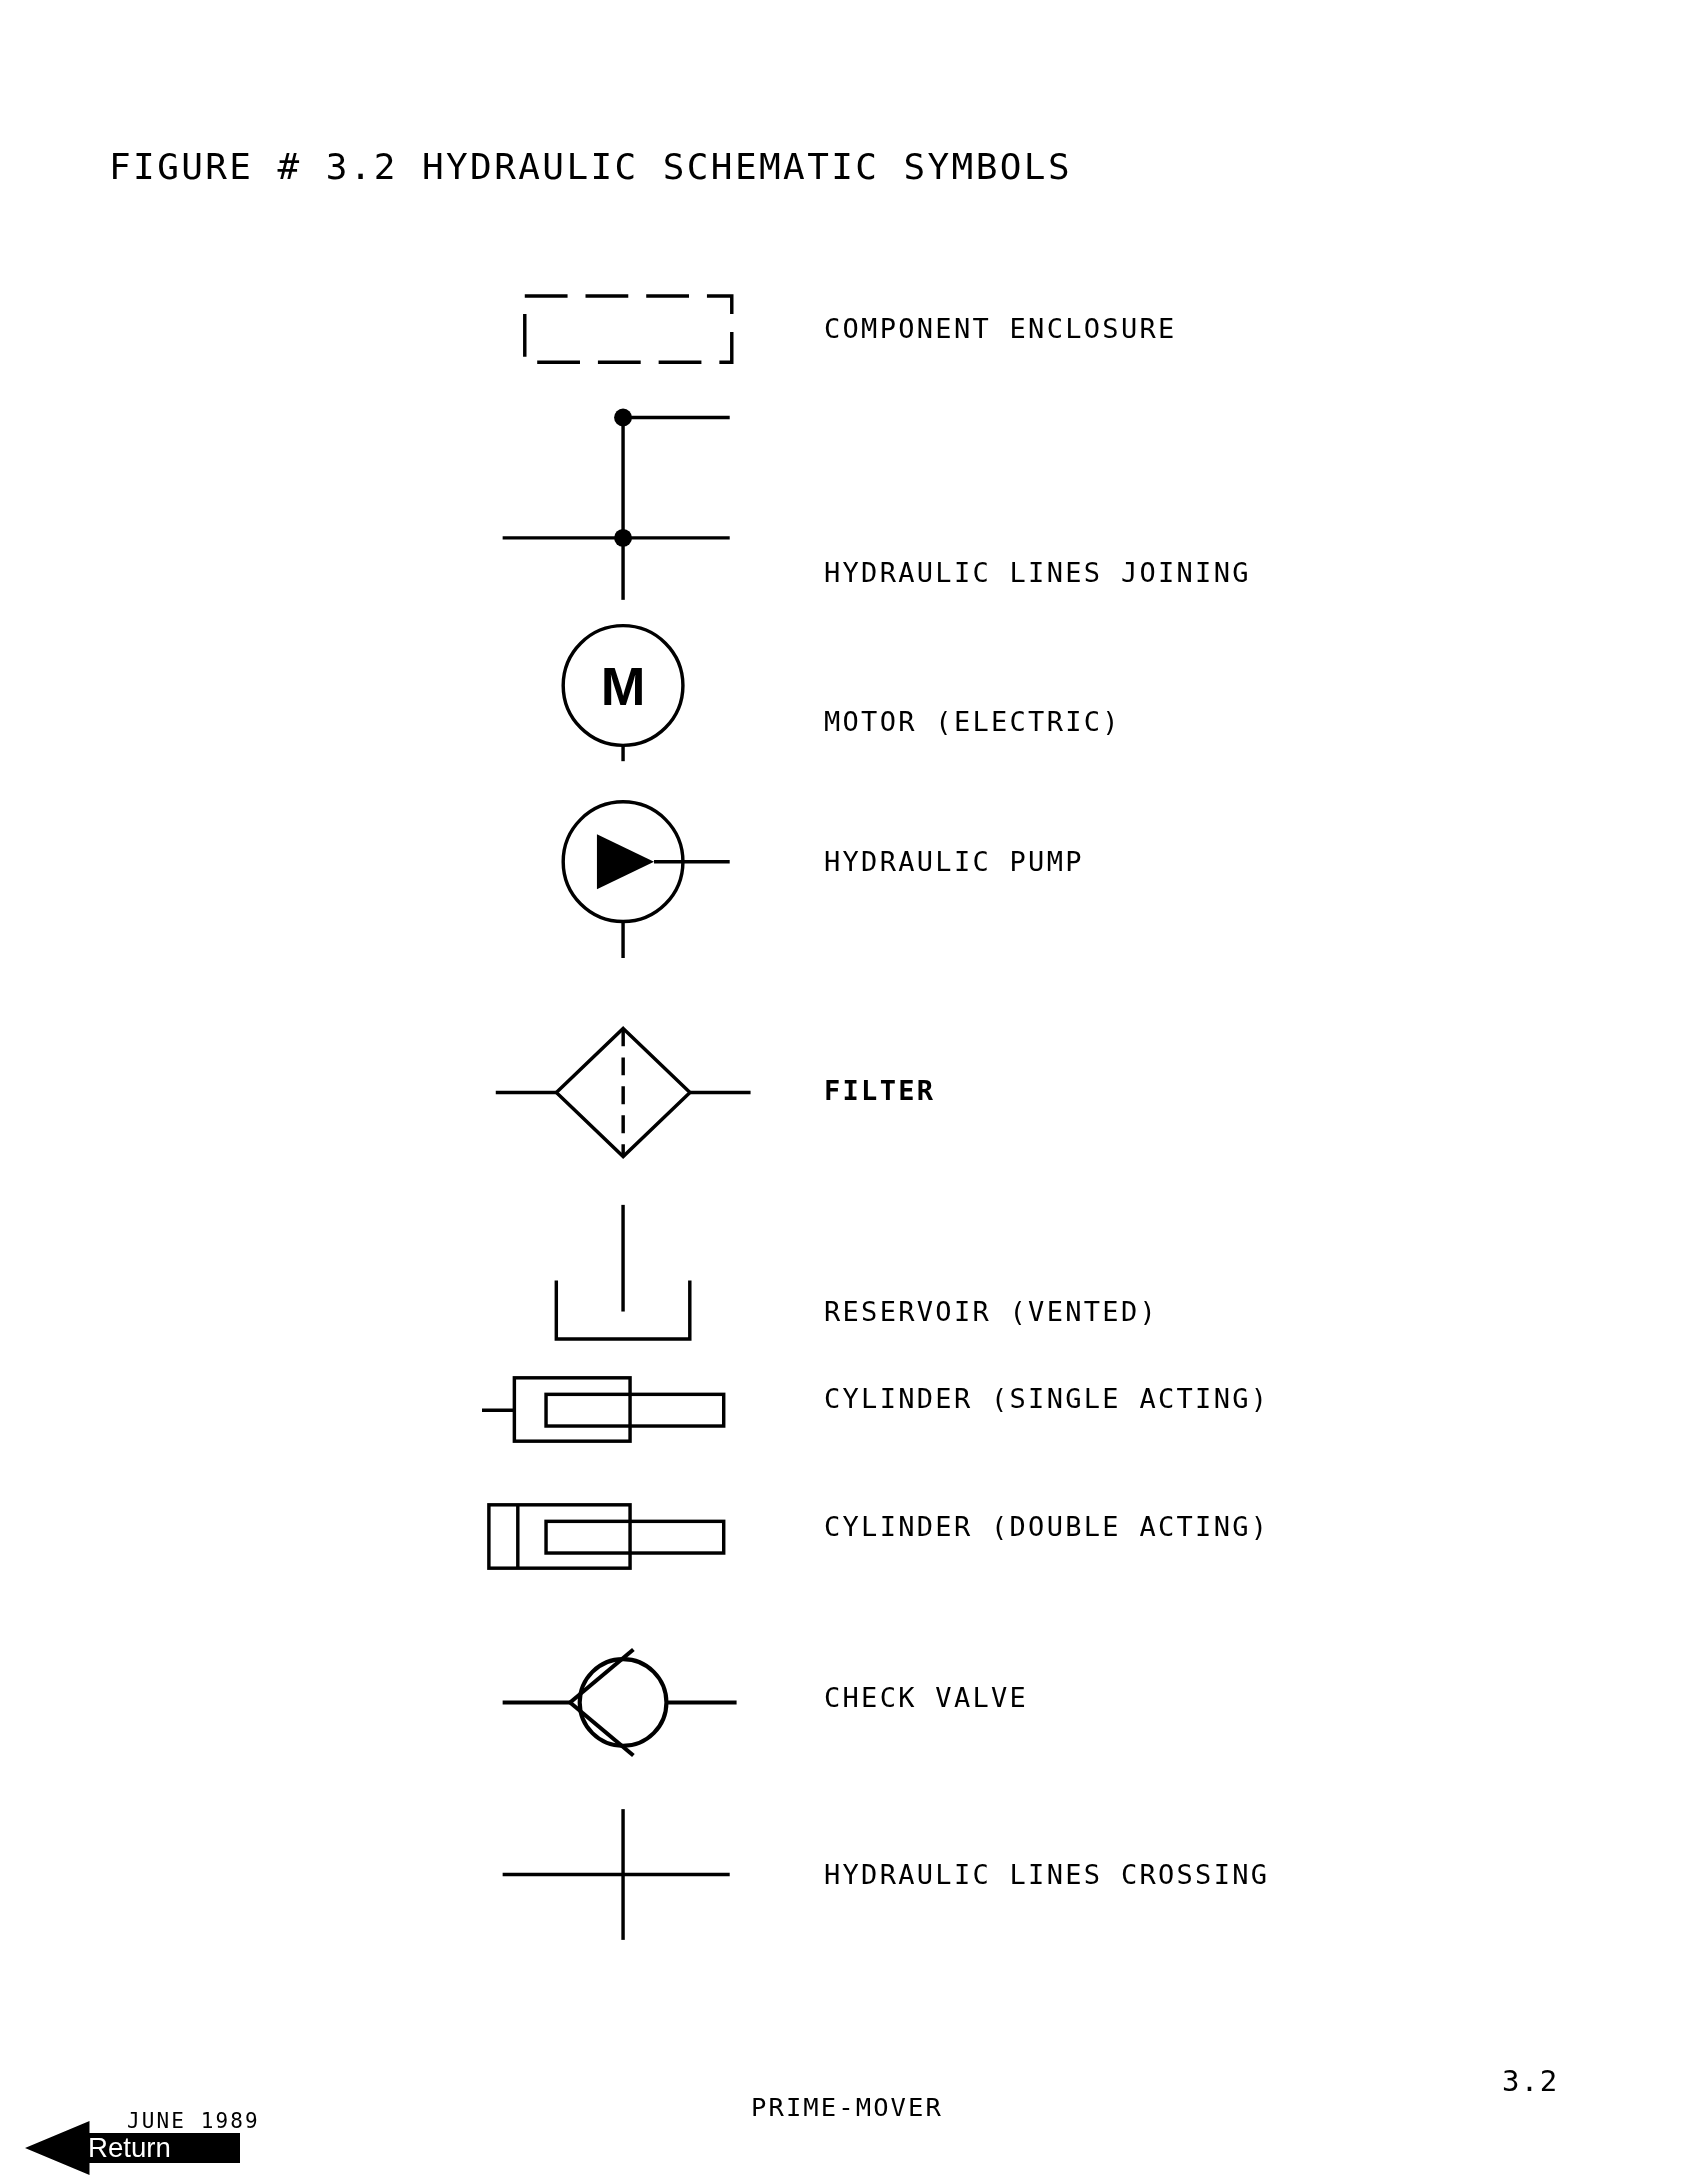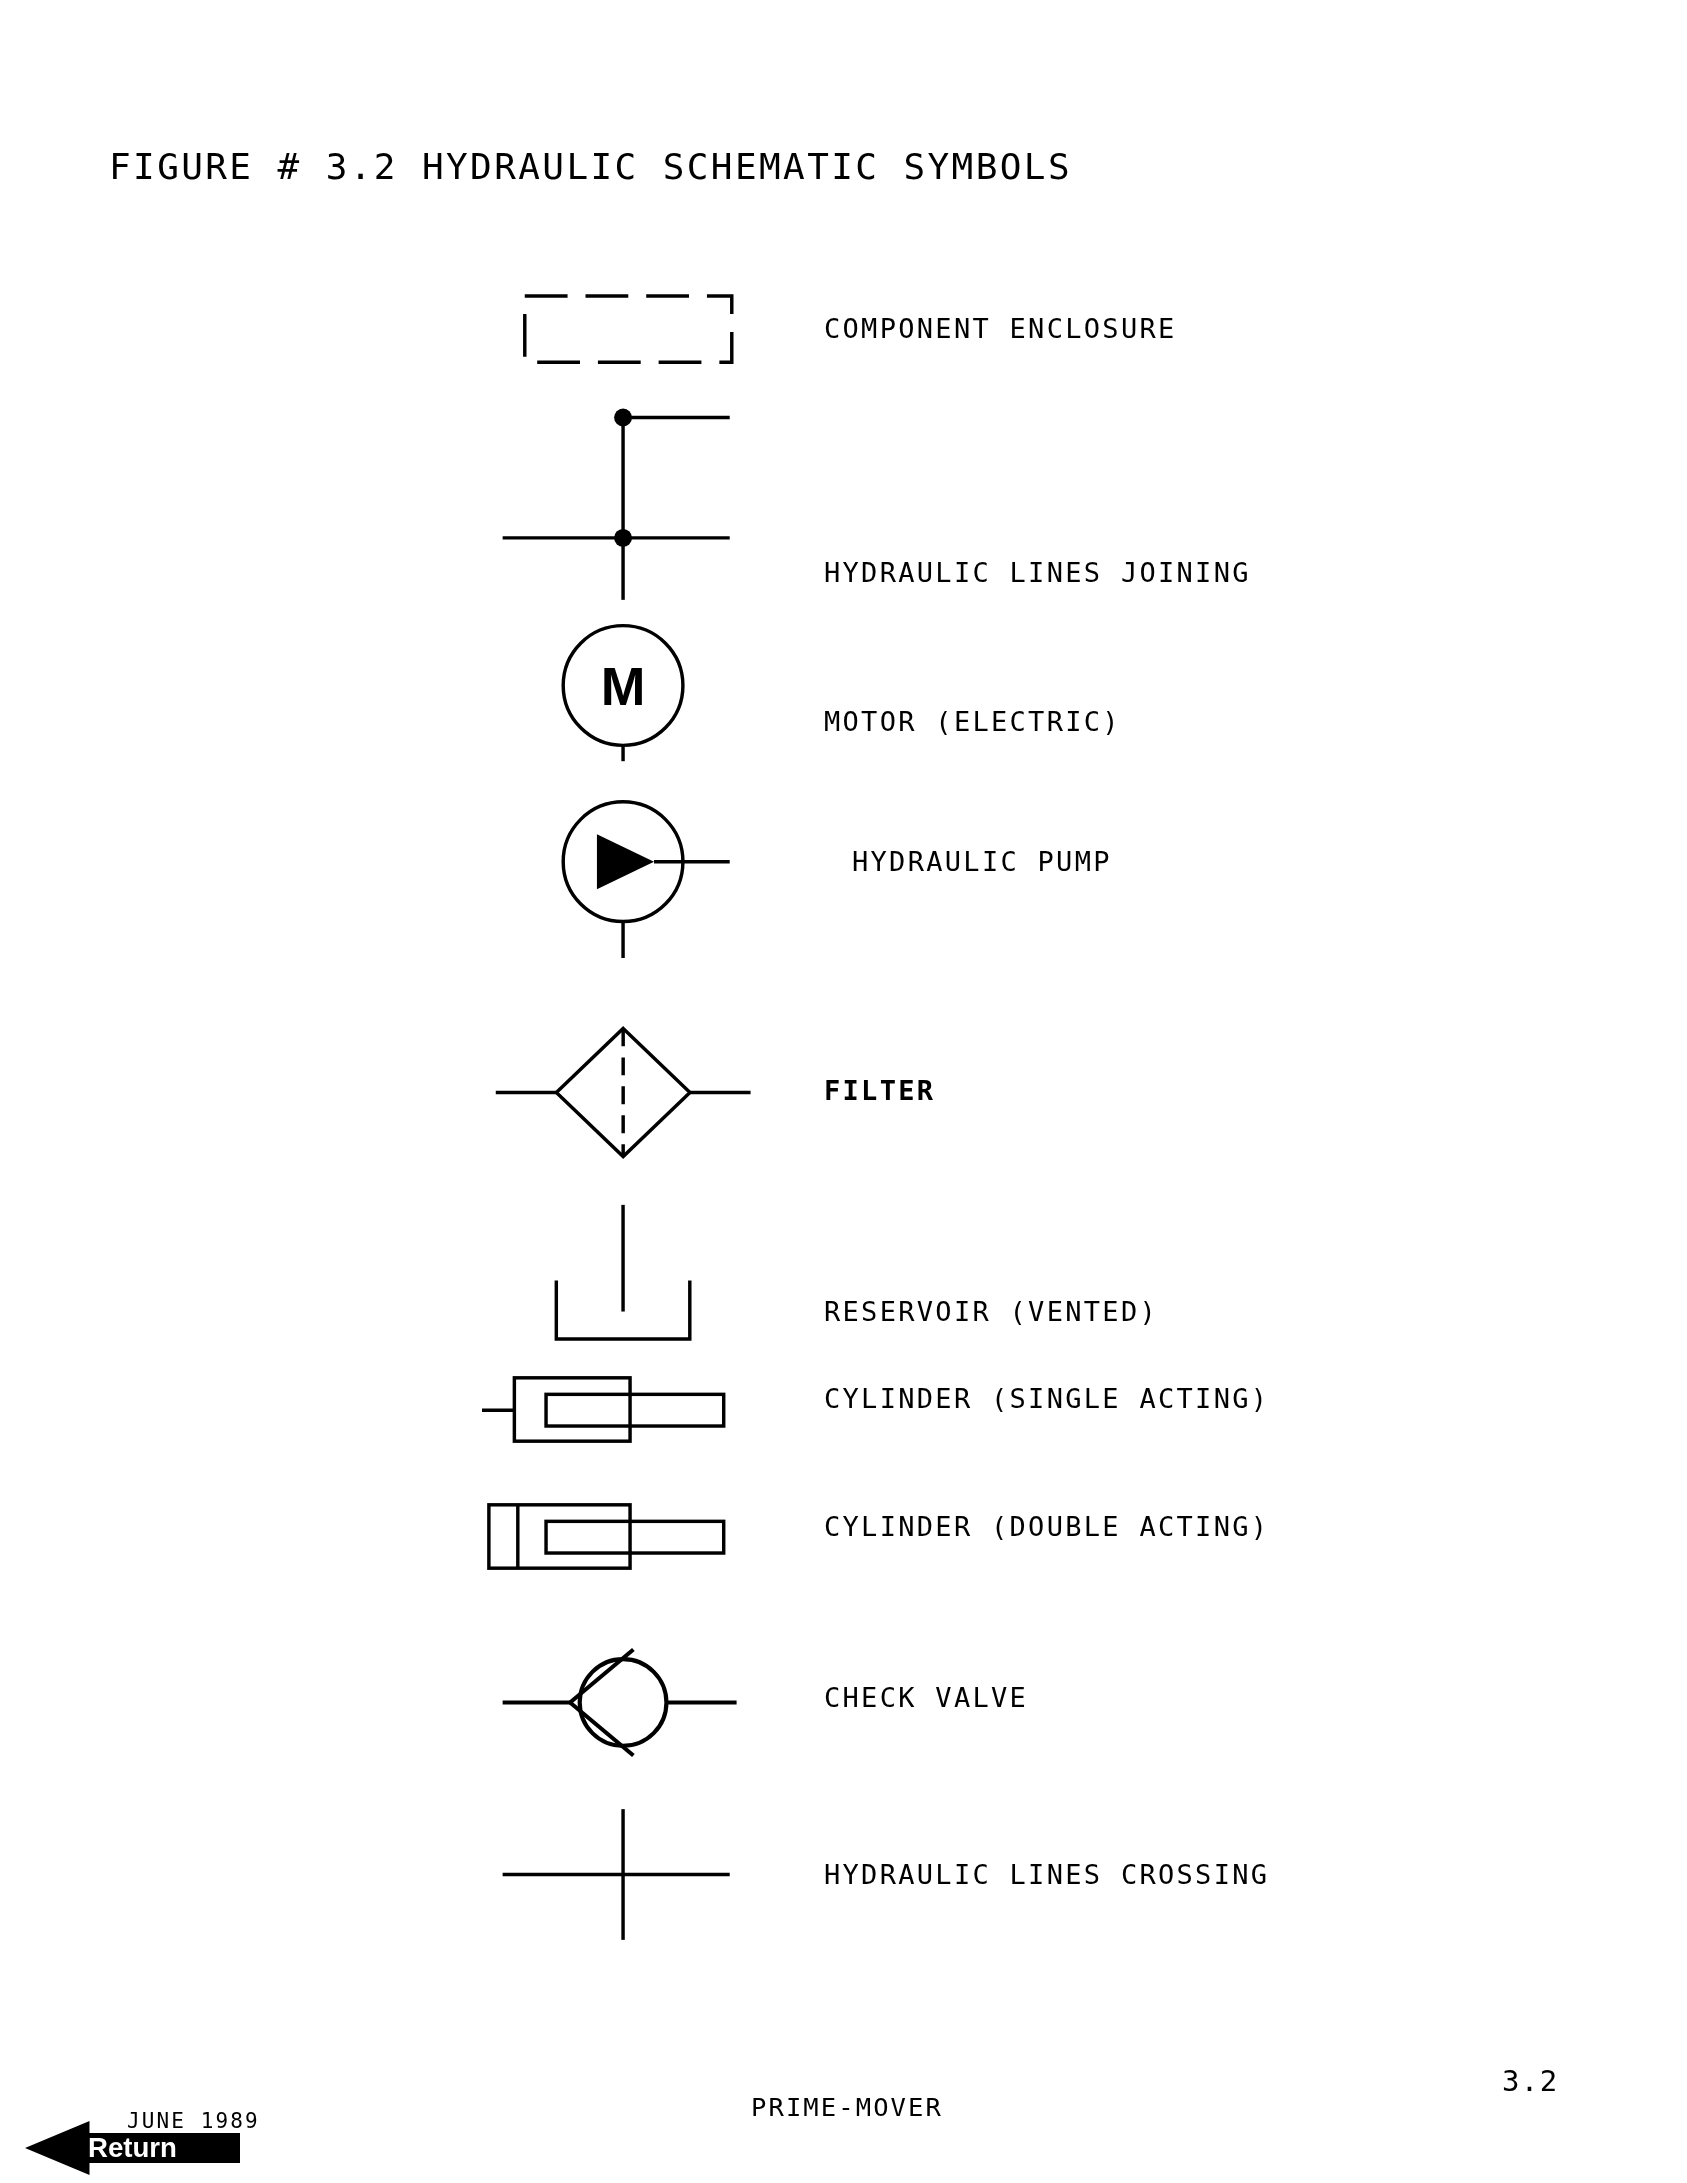--- a/index.html
+++ b/index.html
@@ -92,21 +92,21 @@
     background: #000000;
     clip-path: polygon(0% 50%, 30% 0%, 30% 22%, 100% 22%, 100% 78%, 30% 78%, 30% 100%);
   }
   #return-button .return-text {
     position: absolute;
     left: 63px;
     top: 50%;
     transform: translateY(-50%);
     color: #ffffff;
     font-family: "Liberation Sans", sans-serif;
-    font-weight: bold;
+    font-weight: normal;
     font-size: 27.6px;
     letter-spacing: 0px;
     line-height: 1;
   }
 </style>
 </head>
 <body>
 
 <div id="figure-title">FIGURE # 3.2 HYDRAULIC SCHEMATIC SYMBOLS</div>
 
@@ -153,21 +153,21 @@
     <svg class="svgbox" width="289" height="172" viewBox="0 0 420 250">
       <circle cx="205" cy="110" r="87" fill="none" stroke="#000" stroke-width="5"></circle>
 
       <polygon points="167,70 167,150 250,110" fill="#000"></polygon>
 
       <line x1="250" y1="110" x2="360" y2="110" stroke="#000" stroke-width="5"></line>
 
       <line x1="205" y1="197" x2="205" y2="250" stroke="#000" stroke-width="5"></line>
     </svg>
   </div>
-  <div class="label-cell" style="top:62px;margin-left:28px;">HYDRAULIC PUMP</div>
+  <div class="label-cell" style="top:62px;">HYDRAULIC PUMP</div>
 </div>
 
 <div class="sym-row" style="top:1020px;">
   <div class="sym-cell">
     <svg class="svgbox" width="303" height="145" viewBox="0 0 440 210">
       <polygon points="205,12 302,105 205,198 108,105" fill="none" stroke="#000" stroke-width="5"></polygon>
       <line x1="205" y1="12" x2="205" y2="198" stroke="#000" stroke-width="5" stroke-dasharray="26 16"></line>
       <line x1="20" y1="105" x2="108" y2="105" stroke="#000" stroke-width="5"></line>
       <line x1="302" y1="105" x2="390" y2="105" stroke="#000" stroke-width="5"></line>
     </svg>

